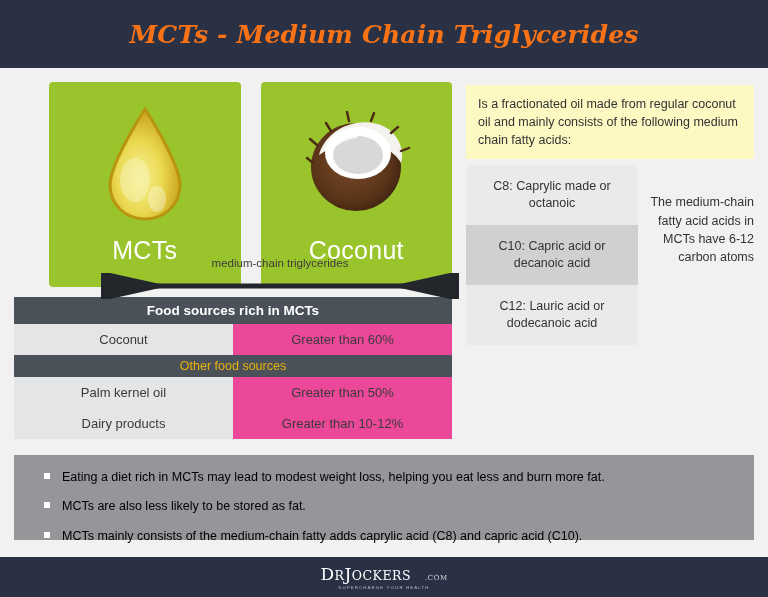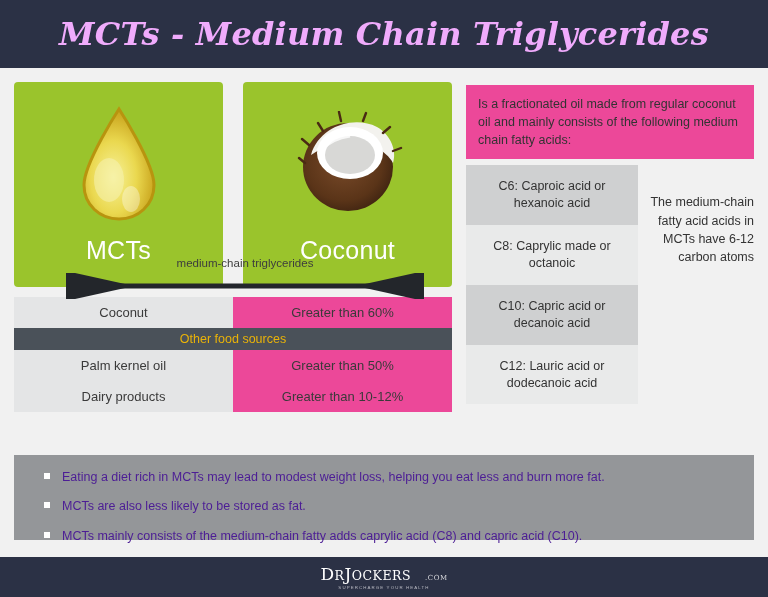--- a/index.html
+++ b/index.html
@@ -14,27 +14,27 @@
 
   
   .header{
     position:absolute;left:0;top:0;width:768px;height:68px;
     background:#2b3145;
     display:flex;align-items:center;justify-content:center;
   }
   .header-title{
     font-family:"DejaVu Serif","Liberation Serif",serif;
     font-style:italic;font-weight:bold;
-    font-size:32px;color:#f0abfc;letter-spacing:.2px;
+    font-size:25px;color:#f97316;letter-spacing:.2px;
     white-space:nowrap;
   }
 
   
   .left-col{position:absolute;left:14px;top:82px;width:438px;}
-  .cards{position:relative;display:flex;gap:20px;}
+  .cards{position:relative;display:flex;gap:20px;margin-left:35px;}
   .card{
     width:215px;height:205px;background:#9ac42c;border-radius:4px;
     position:relative;
     display:flex;flex-direction:column;align-items:center;justify-content:flex-start;
   }
   .card-art{height:140px;display:flex;align-items:center;justify-content:center;margin-top:12px;}
   .card-label{
     color:#ffffff;font-size:25px;font-weight:400;letter-spacing:.3px;
     margin-top:2px;
   }
@@ -66,21 +66,21 @@
   .t-row td.c2{background:#ec4899;width:219px;}
 
   
   .right-col{position:absolute;left:466px;top:82px;width:288px;}
   .mct-head{
     width:288px;background:#9ac42c;color:#ffffff;
     font-size:13px;font-weight:bold;text-align:center;
     padding:12px 0;box-sizing:border-box;
   }
   .mct-desc{
-    width:288px;background:#ec4899;color:#333;
+    width:288px;background:#fef9c3;color:#333;
     font-size:12.5px;line-height:1.45;
     padding:10px 12px;box-sizing:border-box;
     margin-top:3px;
   }
   .acid-area{position:relative;margin-top:6px;width:288px;}
   .acid-list{width:172px;}
   .acid{
     width:172px;text-align:center;font-size:12.5px;color:#333;
     line-height:1.35;padding:13px 6px;box-sizing:border-box;
   }
@@ -90,21 +90,21 @@
     position:absolute;right:0;top:28px;width:108px;
     text-align:right;font-size:12.5px;color:#333;line-height:1.45;
   }
 
   
   .bullets{
     position:absolute;left:14px;top:455px;width:740px;height:85px;
     background:#949699;box-sizing:border-box;padding:14px 18px 0 30px;
   }
   .bullet{
-    position:relative;color:#4c1d95;font-size:12.5px;line-height:1.3;
+    position:relative;color:#000000;font-size:12.5px;line-height:1.3;
     margin-bottom:13px;padding-left:18px;
   }
   .bullet .sq{
     position:absolute;left:0;top:4px;width:6px;height:6px;background:#ffffff;
   }
 
   
   .footer{
     position:absolute;left:0;top:557px;width:768px;height:40px;background:#2b3145;
     display:flex;align-items:center;justify-content:center;
@@ -180,20 +180,23 @@
         <svg class="arrow-svg" width="438" height="26" viewBox="0 0 438 26">
           <line x1="40" y1="13" x2="398" y2="13" stroke="#23262b" stroke-width="5"></line>
           <polygon points="108,13 40,-2 40,28" fill="#23262b"></polygon>
           <polygon points="330,13 398,-2 398,28" fill="#23262b"></polygon>
         </svg>
       </div>
     </div>
 
     <table class="table">
       <tbody>
+          <tr class="t-head">
+        <td colspan="2">Food sources rich in MCTs</td>
+      </tr>
       <tr class="t-row">
         <td class="c1">Coconut</td>
         <td class="c2">Greater than 60%</td>
       </tr>
       <tr class="t-sub">
         <td colspan="2">Other food sources</td>
       </tr>
       <tr class="t-row">
         <td class="c1">Palm kernel oil</td>
         <td class="c2">Greater than 50%</td>
@@ -204,21 +207,20 @@
       </tr>
     </tbody>
       </table>
   </div>
 
   <div class="right-col">
     <div class="mct-desc">Is a fractionated oil made from regular coconut oil and mainly consists of the following medium chain fatty acids:</div>
 
     <div class="acid-area">
       <div class="acid-list">
-        <div class="acid dark">C6: Caproic acid or hexanoic acid</div>
         <div class="acid light">C8: Caprylic made or octanoic</div>
         <div class="acid dark">C10: Capric acid or decanoic acid</div>
         <div class="acid light">C12: Lauric acid or dodecanoic acid</div>
       </div>
       <div class="side-note">The medium-chain fatty acid acids in MCTs have 6-12 carbon atoms</div>
     </div>
   </div>
 
   <div class="bullets">
     <div class="bullet">

